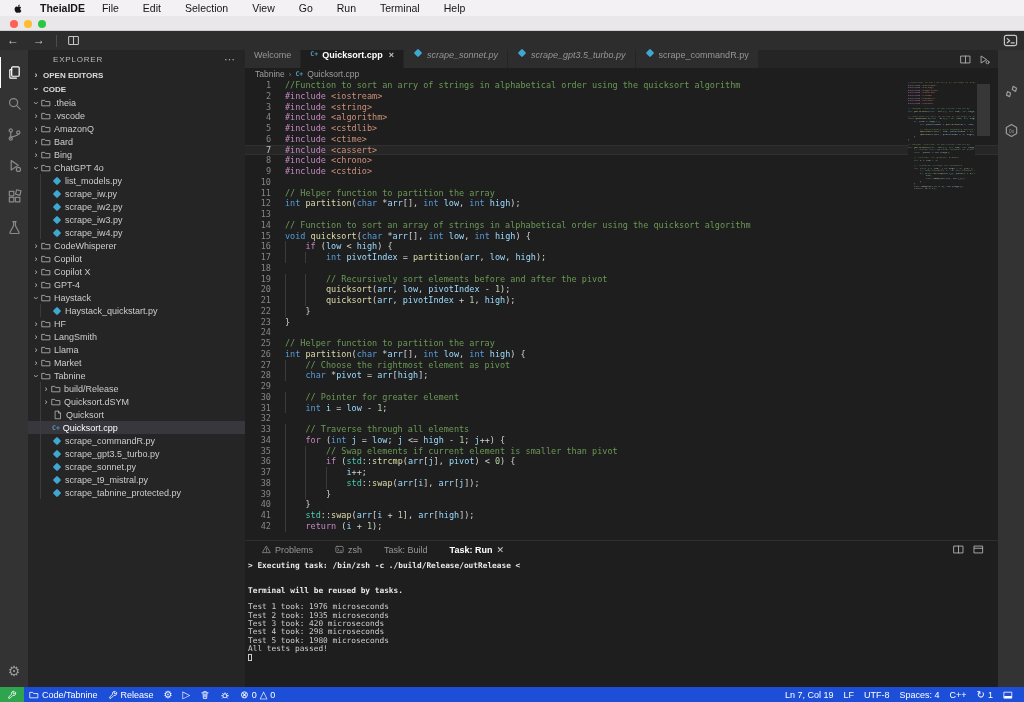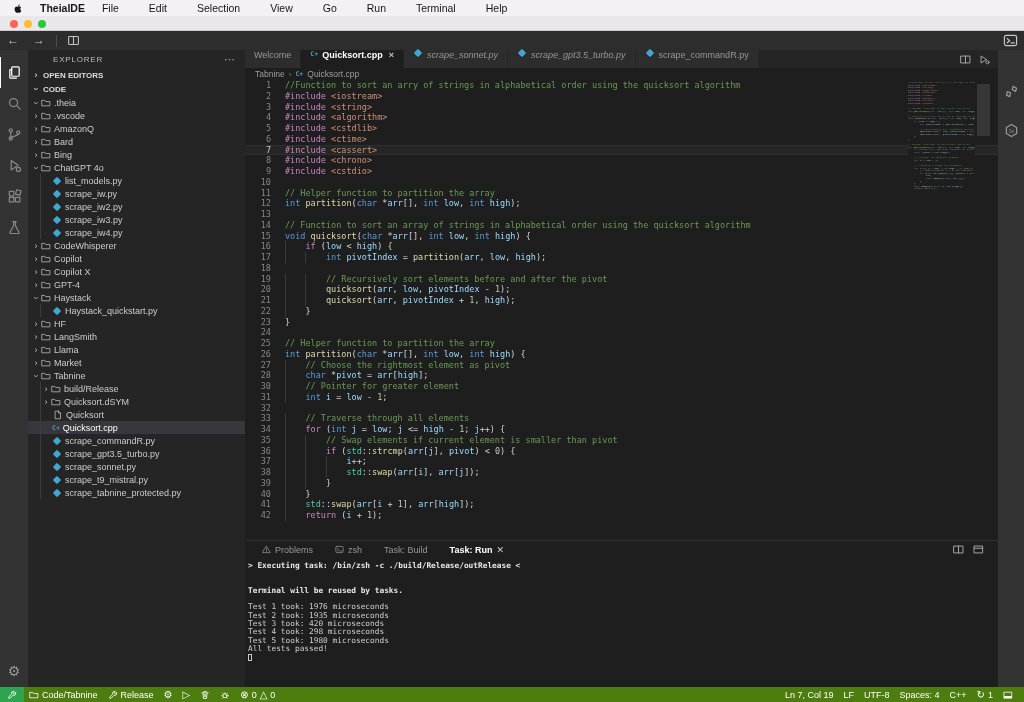--- a/index.html
+++ b/index.html
@@ -115,40 +115,40 @@
   .tcursor { display:inline-block; width:4px; height:7px; border:1px solid #cccccc; margin-top:1px; }
 
   
   .rightstrip { position:absolute; left:998px; top:50px; width:26px; height:637px;
     background:#333333; display:flex; flex-direction:column; align-items:center; padding-top:34px; gap:24px;
     color:#9a9a9a; }
   .rightstrip svg { width:15px; height:15px; }
 
   
   .statusbar { position:absolute; left:0; top:687px; width:1024px; height:15px;
-    background:#4d7c0f; color:#ffffff; display:flex; align-items:center; font-size:9px; }
+    background:#1d4ed8; color:#ffffff; display:flex; align-items:center; font-size:9px; }
   .sb-item { display:flex; align-items:center; gap:3px; padding:0 5px; height:100%; }
   .sb-item svg { width:10px; height:10px; }
   .sb-item .glyph { font-size:10px; line-height:10px; }
   .sb-remote { background:#2ea44f; width:24px; justify-content:center; padding:0; }
   .sb-right { margin-left:auto; display:flex; align-items:center; height:100%; padding-right:6px; }
 </style>
 </head>
 <body>
 
 <div class="screen">
 
   <div class="menubar">
     <span class="apple">
         <svg width="10" height="11" viewBox="0 0 16 16">
           <path fill="#161616" d="M11.6 8.6c0-1.6 1.3-2.4 1.4-2.4-.8-1.1-2-1.3-2.4-1.3-1-.1-2 .6-2.5.6-.5 0-1.3-.6-2.2-.6-1.1 0-2.2.7-2.8 1.7-1.2 2-.3 5 .9 6.6.6.8 1.2 1.7 2.1 1.7.9 0 1.2-.5 2.2-.5 1 0 1.3.5 2.2.5.9 0 1.5-.8 2-1.6.7-.9.9-1.8.9-1.9 0 0-1.8-.7-1.8-2.8zM10 3.9c.5-.6.8-1.4.7-2.2-.7 0-1.5.5-2 1-.4.5-.8 1.3-.7 2.1.8.1 1.5-.4 2-.9z"></path>
         </svg>
       </span>
     <span class="appname">TheiaIDE</span>
-    <span style="display:flex;gap:30px" id="menuItems">
+    <span style="display:flex;gap:24px" id="menuItems">
         <span class="mitem">File</span>
         <span class="mitem">Edit</span>
         <span class="mitem">Selection</span>
         <span class="mitem">View</span>
         <span class="mitem">Go</span>
         <span class="mitem">Run</span>
         <span class="mitem">Terminal</span>
         <span class="mitem">Help</span>
       </span>
   </div>
@@ -552,20 +552,21 @@
           <div class="cline"><span class="gut">19</span><span class="ctext"><span class="tk-cmt">        // Recursively sort elements before and after the pivot</span></span><div class="iguide" style="left: 40px;"></div><div class="iguide" style="left: 60.48px;"></div></div>
           <div class="cline"><span class="gut">20</span><span class="ctext"><span class="tk-pl">        </span><span class="tk-fn">quicksort</span><span class="tk-pl">(</span><span class="tk-var">arr</span><span class="tk-pl">, </span><span class="tk-var">low</span><span class="tk-pl">, </span><span class="tk-var">pivotIndex</span><span class="tk-pl"> - </span><span class="tk-num">1</span><span class="tk-pl">);</span></span><div class="iguide" style="left: 40px;"></div><div class="iguide" style="left: 60.48px;"></div></div>
           <div class="cline"><span class="gut">21</span><span class="ctext"><span class="tk-pl">        </span><span class="tk-fn">quicksort</span><span class="tk-pl">(</span><span class="tk-var">arr</span><span class="tk-pl">, </span><span class="tk-var">pivotIndex</span><span class="tk-pl"> + </span><span class="tk-num">1</span><span class="tk-pl">, </span><span class="tk-var">high</span><span class="tk-pl">);</span></span><div class="iguide" style="left: 40px;"></div><div class="iguide" style="left: 60.48px;"></div></div>
           <div class="cline"><span class="gut">22</span><span class="ctext"><span class="tk-pl">    }</span></span><div class="iguide" style="left: 40px;"></div></div>
           <div class="cline"><span class="gut">23</span><span class="ctext"><span class="tk-pl">}</span></span></div>
           <div class="cline"><span class="gut">24</span><span class="ctext"></span></div>
           <div class="cline"><span class="gut">25</span><span class="ctext"><span class="tk-cmt">// Helper function to partition the array</span></span></div>
           <div class="cline"><span class="gut">26</span><span class="ctext"><span class="tk-kw">int</span><span class="tk-pl"> </span><span class="tk-fn">partition</span><span class="tk-pl">(</span><span class="tk-kw">char</span><span class="tk-pl"> *</span><span class="tk-var">arr</span><span class="tk-pl">[], </span><span class="tk-kw">int</span><span class="tk-pl"> </span><span class="tk-var">low</span><span class="tk-pl">, </span><span class="tk-kw">int</span><span class="tk-pl"> </span><span class="tk-var">high</span><span class="tk-pl">) {</span></span></div>
           <div class="cline"><span class="gut">27</span><span class="ctext"><span class="tk-cmt">    // Choose the rightmost element as pivot</span></span><div class="iguide" style="left: 40px;"></div></div>
           <div class="cline"><span class="gut">28</span><span class="ctext"><span class="tk-pl">    </span><span class="tk-kw">char</span><span class="tk-pl"> *</span><span class="tk-var">pivot</span><span class="tk-pl"> = </span><span class="tk-var">arr</span><span class="tk-pl">[</span><span class="tk-var">high</span><span class="tk-pl">];</span></span><div class="iguide" style="left: 40px;"></div></div>
+          <div class="cline"><span class="gut">29</span><span class="ctext"></span></div>
           <div class="cline"><span class="gut">30</span><span class="ctext"><span class="tk-cmt">    // Pointer for greater element</span></span><div class="iguide" style="left: 40px;"></div></div>
           <div class="cline"><span class="gut">31</span><span class="ctext"><span class="tk-pl">    </span><span class="tk-kw">int</span><span class="tk-pl"> </span><span class="tk-var">i</span><span class="tk-pl"> = </span><span class="tk-var">low</span><span class="tk-pl"> - </span><span class="tk-num">1</span><span class="tk-pl">;</span></span><div class="iguide" style="left: 40px;"></div></div>
           <div class="cline"><span class="gut">32</span><span class="ctext"></span></div>
           <div class="cline"><span class="gut">33</span><span class="ctext"><span class="tk-cmt">    // Traverse through all elements</span></span><div class="iguide" style="left: 40px;"></div></div>
           <div class="cline"><span class="gut">34</span><span class="ctext"><span class="tk-pl">    </span><span class="tk-ctl">for</span><span class="tk-pl"> (</span><span class="tk-kw">int</span><span class="tk-pl"> </span><span class="tk-var">j</span><span class="tk-pl"> = </span><span class="tk-var">low</span><span class="tk-pl">; </span><span class="tk-var">j</span><span class="tk-pl"> &lt;= </span><span class="tk-var">high</span><span class="tk-pl"> - </span><span class="tk-num">1</span><span class="tk-pl">; </span><span class="tk-var">j</span><span class="tk-pl">++) {</span></span><div class="iguide" style="left: 40px;"></div></div>
           <div class="cline"><span class="gut">35</span><span class="ctext"><span class="tk-cmt">        // Swap elements if current element is smaller than pivot</span></span><div class="iguide" style="left: 40px;"></div><div class="iguide" style="left: 60.48px;"></div></div>
           <div class="cline"><span class="gut">36</span><span class="ctext"><span class="tk-pl">        </span><span class="tk-ctl">if</span><span class="tk-pl"> (</span><span class="tk-ns">std</span><span class="tk-pl">::</span><span class="tk-fn">strcmp</span><span class="tk-pl">(</span><span class="tk-var">arr</span><span class="tk-pl">[</span><span class="tk-var">j</span><span class="tk-pl">], </span><span class="tk-var">pivot</span><span class="tk-pl">) &lt; </span><span class="tk-num">0</span><span class="tk-pl">) {</span></span><div class="iguide" style="left: 40px;"></div><div class="iguide" style="left: 60.48px;"></div></div>
           <div class="cline"><span class="gut">37</span><span class="ctext"><span class="tk-pl">            </span><span class="tk-var">i</span><span class="tk-pl">++;</span></span><div class="iguide" style="left: 40px;"></div><div class="iguide" style="left: 60.48px;"></div><div class="iguide" style="left: 80.96px;"></div></div>
           <div class="cline"><span class="gut">38</span><span class="ctext"><span class="tk-pl">            </span><span class="tk-ns">std</span><span class="tk-pl">::</span><span class="tk-fn">swap</span><span class="tk-pl">(</span><span class="tk-var">arr</span><span class="tk-pl">[</span><span class="tk-var">i</span><span class="tk-pl">], </span><span class="tk-var">arr</span><span class="tk-pl">[</span><span class="tk-var">j</span><span class="tk-pl">]);</span></span><div class="iguide" style="left: 40px;"></div><div class="iguide" style="left: 60.48px;"></div><div class="iguide" style="left: 80.96px;"></div></div>
           <div class="cline"><span class="gut">39</span><span class="ctext"><span class="tk-pl">        }</span></span><div class="iguide" style="left: 40px;"></div><div class="iguide" style="left: 60.48px;"></div></div>

